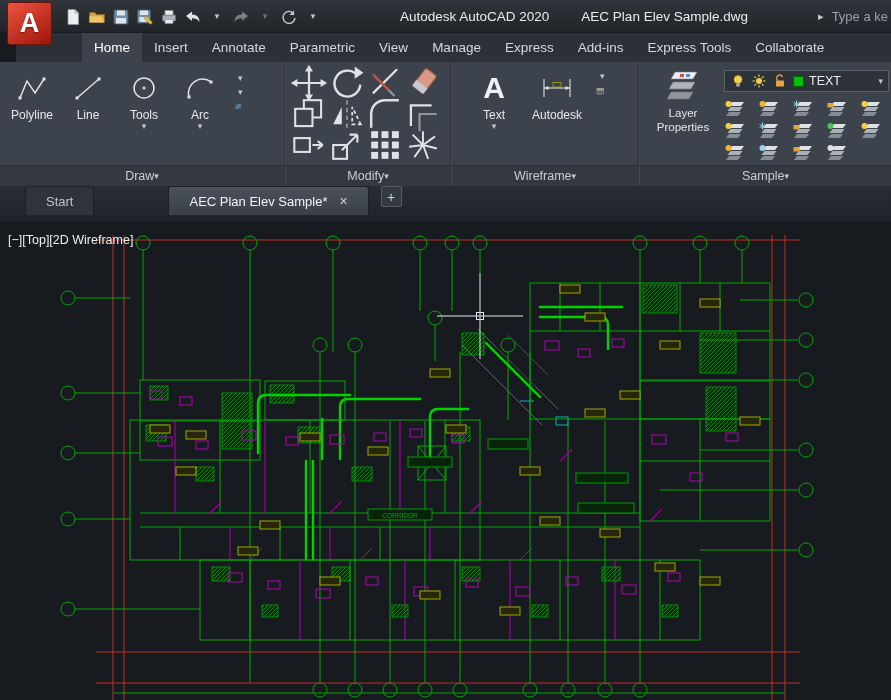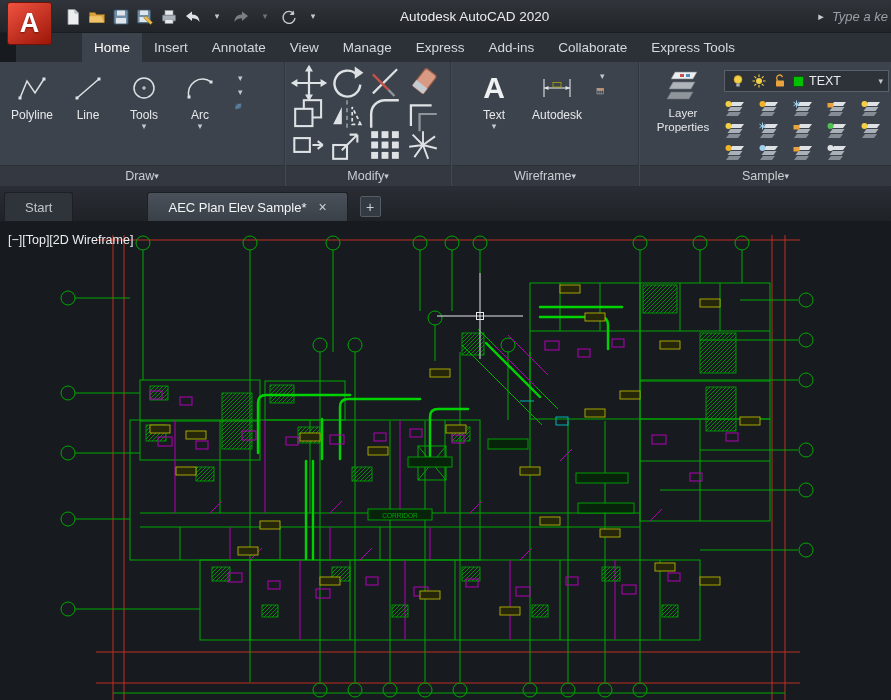--- a/index.html
+++ b/index.html
@@ -15,21 +15,21 @@
         display:flex;align-items:center;justify-content:center;font-size:27px;font-weight:bold;color:#fff;
         text-shadow:0 1px 2px rgba(60,0,0,.6)}
   .qat{position:absolute;left:62px;top:3px;height:27px;display:flex;align-items:center;gap:2px}
   .qbtn{height:26px;min-width:22px;display:flex;align-items:center;justify-content:center}
   .dd{font-size:9px;color:#c3c8cd;line-height:1}
   .dim{opacity:.45}
   .win-title{position:absolute;top:0;left:400px;height:33px;display:flex;gap:32px;align-items:center;
              font-size:13.5px;color:#e9ebee;white-space:nowrap}
   .search{position:absolute;right:3px;top:0;height:33px;display:flex;align-items:center;gap:8px;font-size:13px}
   .search .arrow{color:#c8cdd2;font-size:11px}
-  .search .stext{color:#9aa0a8;font-style:italic}
+  .search .stext{color:#9aa0a8;}
 
   
   .ribbon-tabs{position:absolute;top:33px;left:16px;width:100%;height:29px;background:#2c3138;
                display:flex;align-items:stretch;padding-left:66px}
   .rtab{display:flex;align-items:center;padding:0 12px;font-size:13.5px;color:#d4d8dc;white-space:nowrap}
   .rtab[data-active="true"]{background:#3d434c;color:#fff}
 
   
   .ribbon{position:absolute;top:62px;left:0;width:100%;height:124px;background:#3d434c;display:flex}
   .panel{position:relative;flex:0 0 auto;height:124px;overflow:hidden}
@@ -55,21 +55,21 @@
              border:1px solid #596069;display:flex;align-items:center;gap:5px;padding:0 5px;
              font-size:12.5px;color:#e9ebee}
   .layer-ctl .grow{flex:1}
   .swatch{width:11px;height:11px;background:#00c000;border:1px solid #0a5a0a;display:inline-block}
   .lgrid{position:absolute;left:84px;top:38px;display:flex;flex-direction:column;gap:5px}
   .lrow{display:flex;gap:10px;align-items:center}
   .mli{width:24px;height:17px}
 
   
   .filetabs{position:absolute;top:186px;left:0;width:100%;height:35px;
-            background:linear-gradient(#2a2e34,#1f2227);display:flex;align-items:flex-end;padding-left:4px}
+            background:linear-gradient(#2a2e34,#1f2227);display:flex;padding-left:25px}
   .ftab{height:29px;display:flex;align-items:center;gap:12px;padding:0 20px;font-size:13px;
         background:#2f343b;color:#bfc4c9;border:1px solid #1c1f23;border-bottom:none;border-radius:3px 3px 0 0}
   .ftab[data-active="true"]{background:linear-gradient(#4a515a,#3a4048);color:#f2f4f6}
   .ftab .close{font-size:14px;color:#cfd3d7}
   .ftab-gap{width:74px}
   .plusbtn{width:21px;height:21px;margin:0 0 4px 12px;border:1px solid #565c64;border-radius:2px;
            display:flex;align-items:center;justify-content:center;color:#cfd3d7;background:#343a41;font-size:14px}
 
   
   .canvas{position:absolute;top:221px;left:0;width:891px;height:479px;background:var(--canvas-bg,#171b20)}
@@ -157,38 +157,40 @@
             <path d="M14 2.5 V7 H9.5 Z" fill="#c3c8cd"></path>
           </svg>
       </div>
       <div class="qbtn">
           <span class="dd">▾</span>
         </div>
     </div>
 
     <div class="win-title">
       <span>Autodesk AutoCAD 2020</span>
+      <span>AEC Plan Elev Sample.dwg</span>
     </div>
 
     <div class="search">
       <span class="arrow">▸</span>
       <span class="stext">Type a ke</span>
     </div>
   </div>
 
   <div class="ribbon-tabs">
     <div class="rtab" data-active="true">Home</div>
     <div class="rtab">Insert</div>
     <div class="rtab">Annotate</div>
+    <div class="rtab">Parametric</div>
     <div class="rtab">View</div>
     <div class="rtab">Manage</div>
     <div class="rtab">Express</div>
     <div class="rtab">Add-ins</div>
+    <div class="rtab">Express Tools</div>
     <div class="rtab">Collaborate</div>
-    <div class="rtab">Express Tools</div>
   </div>
 
   <div class="ribbon">
 
     <div class="panel" style="width:284px">
       <div class="tools-row">
         <div class="bigtool">
           <span class="ticon">
             <svg width="32" height="32" viewBox="0 0 32 32">
                 <path d="M4 26 L11 9 L19 21 L28 7" fill="none" stroke="#dfe2e5" stroke-width="1.5"></path>

